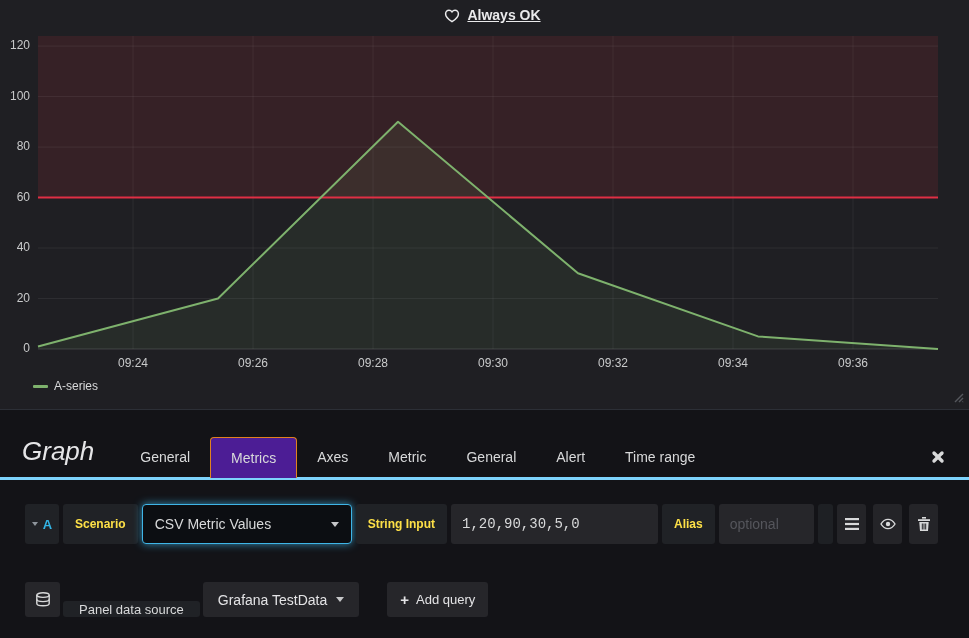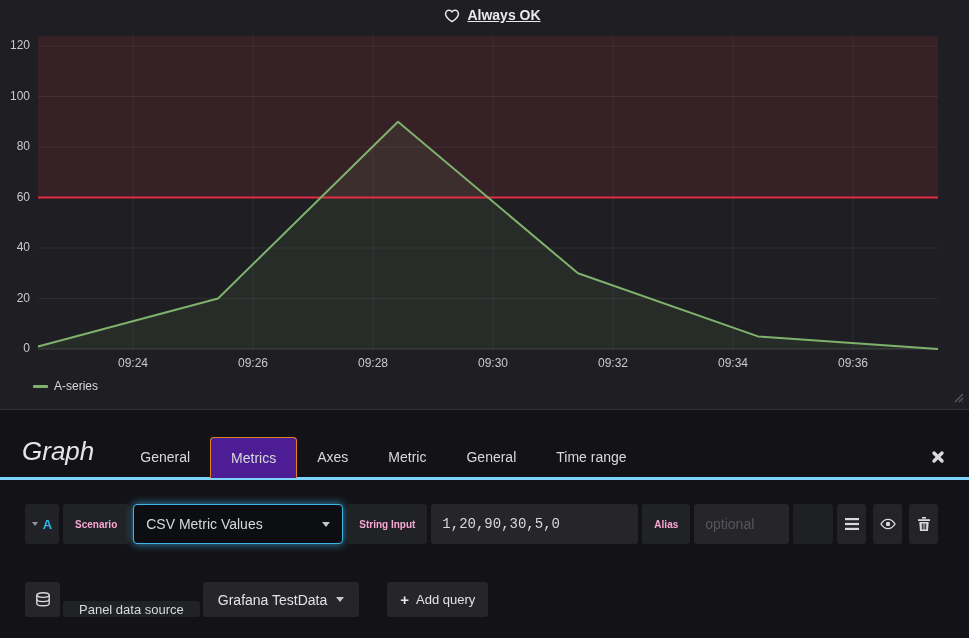--- a/index.html
+++ b/index.html
@@ -30,21 +30,21 @@
          cursor:pointer; white-space:nowrap; }
   .tab.active { background:#4c1d95; border:1px solid #e1821f; border-bottom:none;
                 border-radius:4px 4px 0 0; margin-bottom:-1px; height:41px; }
   .close-btn { margin-left:auto; margin-bottom:13px; cursor:pointer; display:flex; }
   .editor-body { padding:24px 31px 0 25px; }
   .query-row { display:flex; align-items:stretch; height:40px; }
   .seg { border-radius:3px; margin-right:4px; flex:none; }
   .collapse-btn { width:34px; background:#202226; display:flex; align-items:center;
                   justify-content:center; gap:5px; cursor:pointer; }
   .ref-id { color:#33b5e5; font-weight:700; font-size:13px; }
-  .q-label { background:#202226; color:#f9a8d4; font-weight:700; font-size:10px;
+  .q-label { background:#202226; color:#fde047; font-weight:700; font-size:12px;
              display:flex; align-items:center; padding:0 12px; }
   .q-select { width:210px; background:#0c0e12; border:1px solid #3fb5e7; border-radius:4px;
               box-shadow:0 0 8px rgba(63,181,231,.75); display:flex; align-items:center;
               justify-content:space-between; padding:0 12px; font-size:14px; color:#d8d9da;
               cursor:pointer; }
   .t-input { background:#26262a; border:none; outline:none; color:#d8d9da; font-size:14px;
              padding:0 11px; font-family:inherit; height:40px; }
   .t-input::placeholder { color:#55565c; }
   .spacer-seg { flex:1 1 auto; background:#1e2024; }
   .icon-btn { width:29px; background:#242428; display:flex; align-items:center;
@@ -115,20 +115,21 @@
 
 <div class="editor">
   <div class="editor-header">
     <div class="panel-type">Graph</div>
     <div class="tabs" id="tabs">
         <div class="tab">General</div>
         <div class="tab active">Metrics</div>
         <div class="tab">Axes</div>
         <div class="tab">Metric</div>
         <div class="tab">General</div>
+        <div class="tab">Alert</div>
         <div class="tab">Time range</div>
       </div>
     <div class="close-btn">
       <svg width="14" height="14" viewBox="0 0 14 14">
         <g stroke="#d8d9da" stroke-width="3.4" stroke-linecap="round">
           <line x1="3" y1="3" x2="11" y2="11"></line>
           <line x1="11" y1="3" x2="3" y2="11"></line>
         </g>
       </svg>
     </div>

